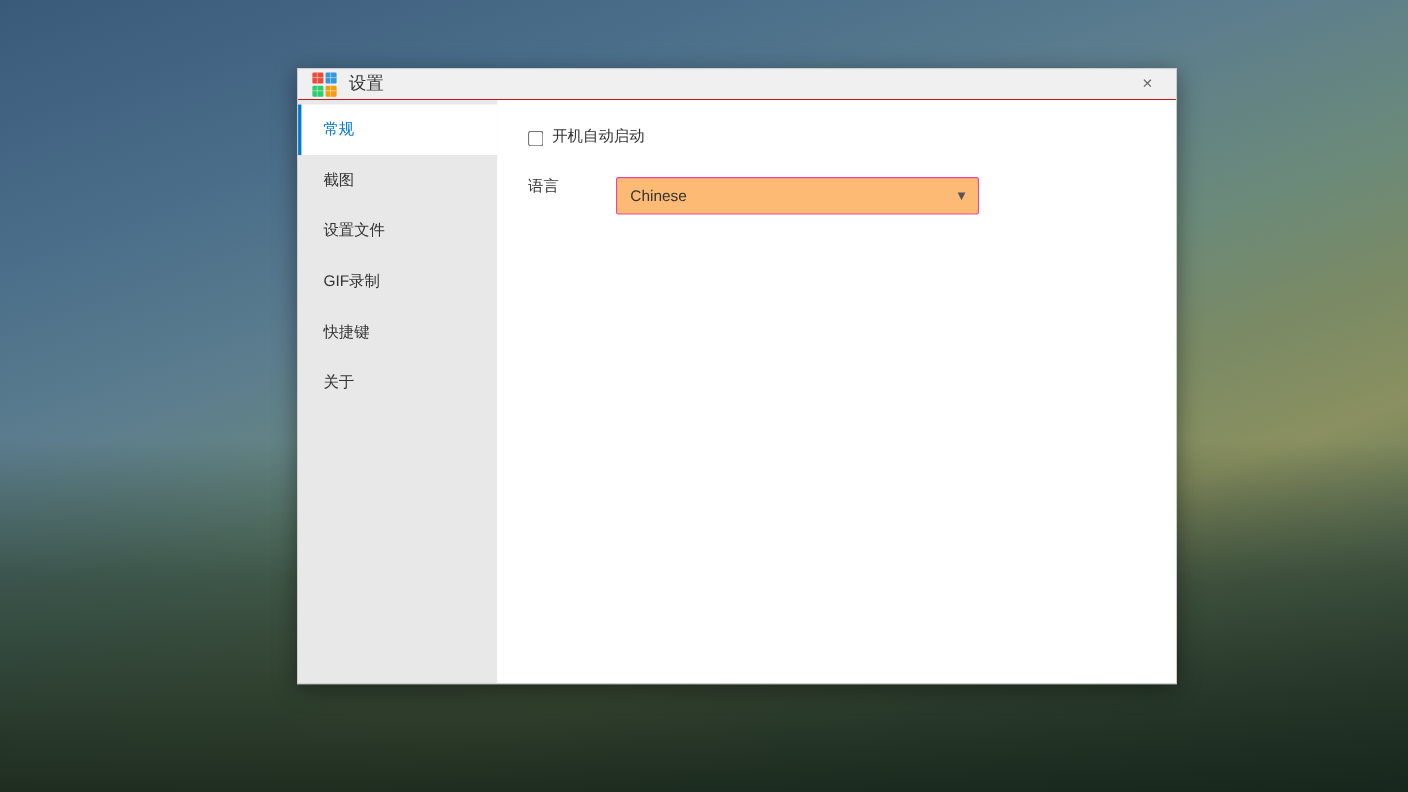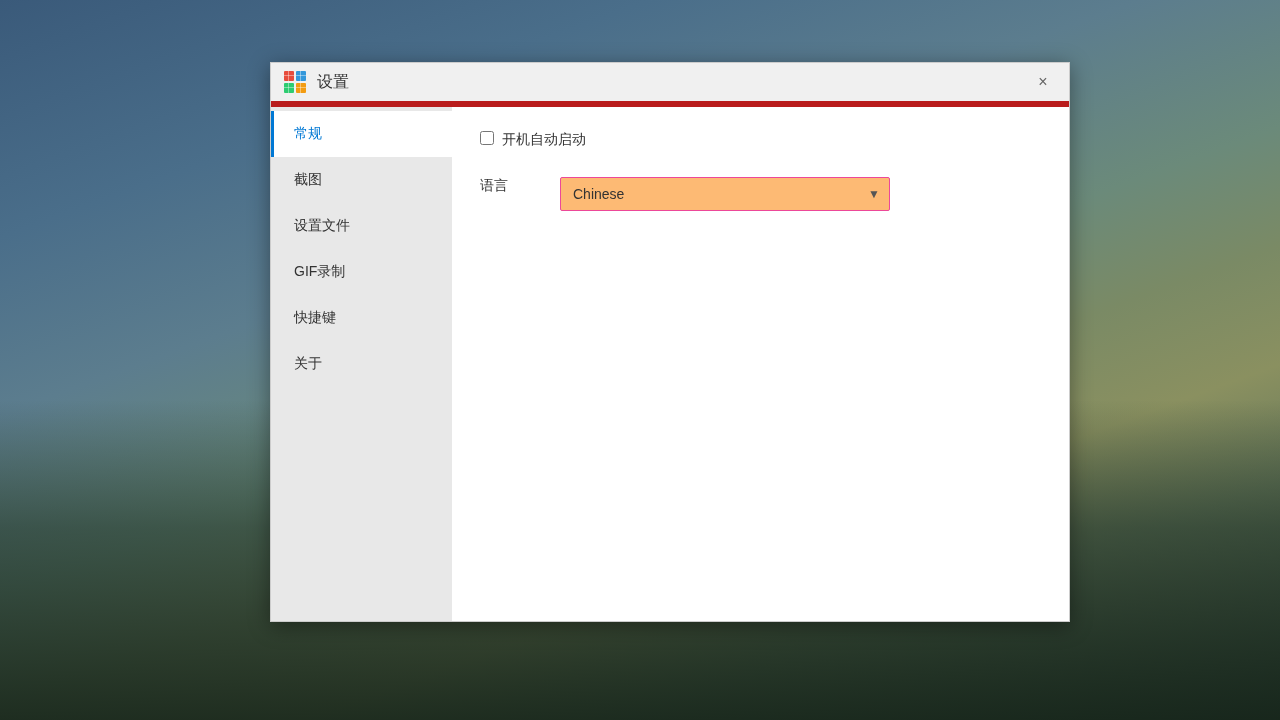--- a/index.html
+++ b/index.html
@@ -56,23 +56,23 @@
       display: flex;
       flex-direction: column;
       box-shadow: 0 4px 20px rgba(0,0,0,0.4);
     }
 
     
     .titlebar {
       display: flex;
       align-items: center;
       padding: 0 12px;
-      height: 44px;
+      height: 28px;
       background: #f0f0f0;
-      border-bottom: 6px solid #b91c1c;
+      border-bottom: 1px solid #b91c1c;
       flex-shrink: 0;
     }
 
     .titlebar-icon {
       width: 24px;
       height: 24px;
       margin-right: 10px;
       flex-shrink: 0;
     }
 
@@ -126,21 +126,21 @@
     
     .main {
       flex: 1;
       background: #ffffff;
       padding: 24px 28px;
     }
 
     
     .checkbox-row {
       display: flex;
-      align-items: flex-start;
+      align-items: flex-end;
       margin-bottom: 28px;
     }
 
     .checkbox-input {
       width: 14px;
       height: 14px;
       margin-right: 8px;
       cursor: pointer;
     }
 

